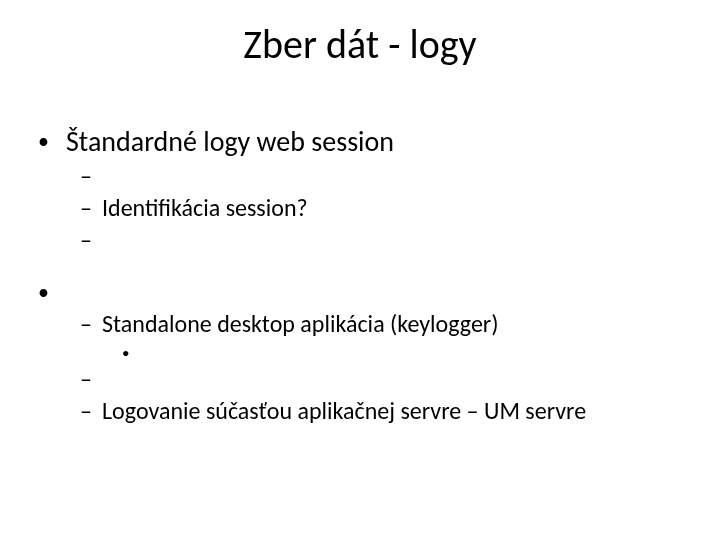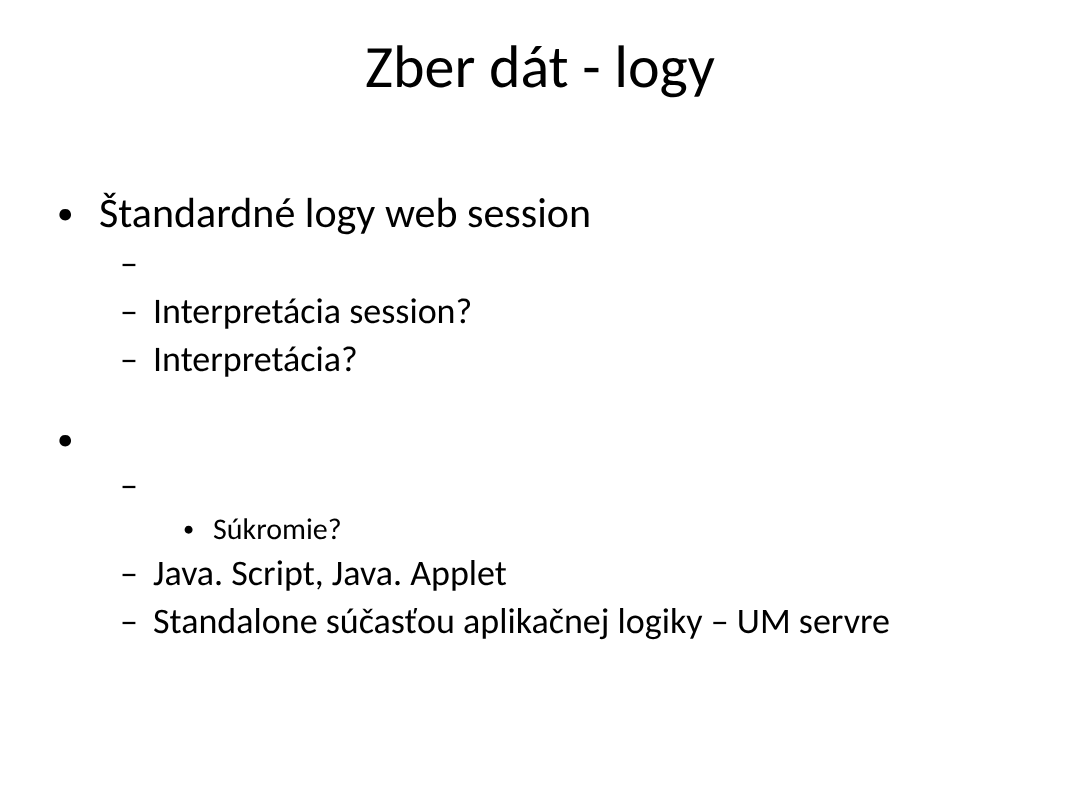--- a/index.html
+++ b/index.html
@@ -84,42 +84,40 @@
 
     <div class="lvl1">
       <span class="bullet">•</span>
       <span>Štandardné logy web session</span>
     </div>
     <div class="lvl2">
       <span class="bullet">–</span>
     </div>
     <div class="lvl2">
       <span class="bullet">–</span>
-      <span>Interpretácia session?</span>
+      <span>Identifikácia session?</span>
     </div>
     <div class="lvl2">
       <span class="bullet">–</span>
-      <span>Interpretácia?</span>
     </div>
 
     <div class="gap"></div>
 
     <div class="lvl1">
       <span class="bullet">•</span>
     </div>
     <div class="lvl2">
       <span class="bullet">–</span>
+      <span>Standalone desktop aplikácia (keylogger)</span>
     </div>
     <div class="lvl3">
       <span class="bullet">•</span>
-      <span>Súkromie?</span>
     </div>
     <div class="lvl2">
       <span class="bullet">–</span>
-      <span>Java. Script, Java. Applet</span>
     </div>
     <div class="lvl2">
       <span class="bullet">–</span>
-      <span>Standalone súčasťou aplikačnej logiky – UM servre</span>
+      <span>Logovanie súčasťou aplikačnej servre – UM servre</span>
     </div>
 
   </div>
 </div>
 
 </body></html>

